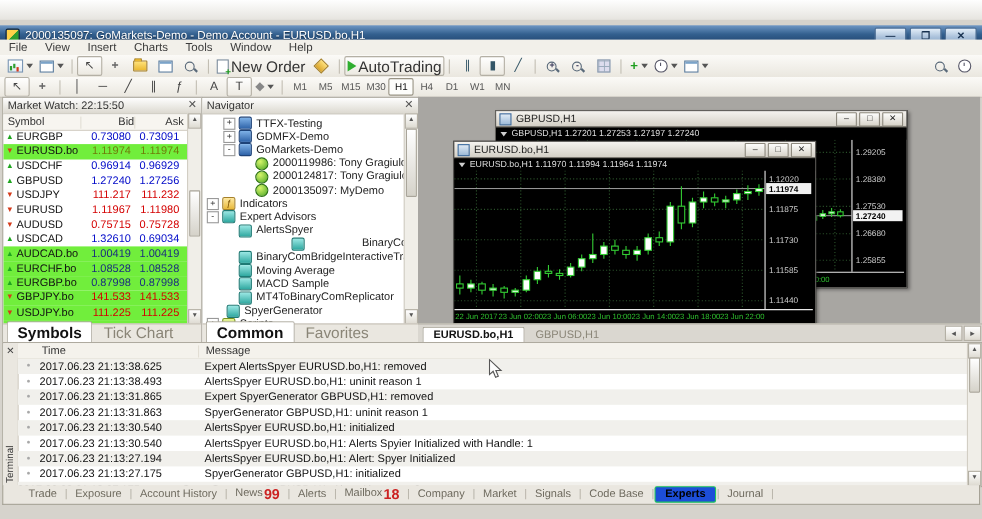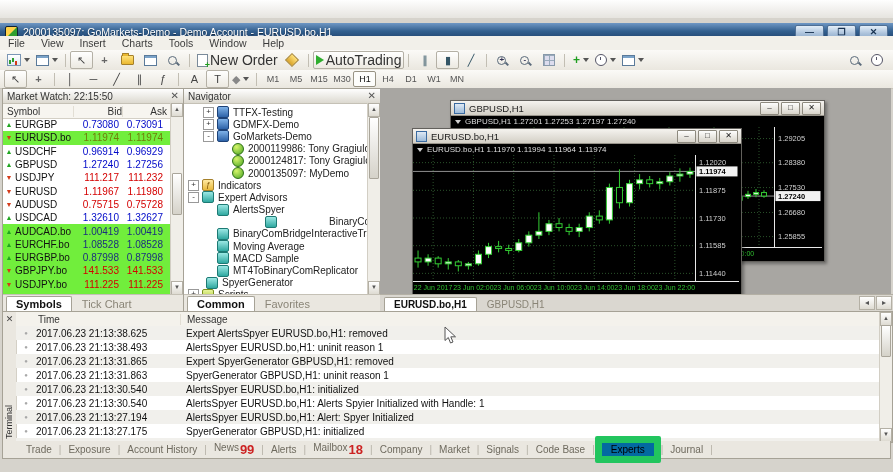--- a/index.html
+++ b/index.html
@@ -65,21 +65,21 @@
   .tfbtn.active{border-color:#989384;background:#fdfdfb;color:#111;}
   .tb-right{margin-left:auto;display:flex;align-items:center;gap:10px;padding-right:10px;}
 
   
   .panel{position:absolute;background:#ffffff;border:1px solid #a6a296;}
   .panel-title{height:14px;background:linear-gradient(#fefefe,#dcd9d0);border-bottom:1px solid #c5c1b6;
                display:flex;align-items:center;padding:0 4px;font-size:10px;color:#333;}
   .panel-close{margin-left:auto;font-size:10px;color:#555;line-height:10px;}
   .panel-tabs{position:absolute;left:0;right:0;bottom:0;height:17px;background:#eae7e0;
               border-top:1px solid #c5c1b6;display:flex;align-items:flex-end;padding-left:3px;
-              font-size:11px;color:#8a8577;}
+              font-size:14px;color:#8a8577;}
   .ptab{padding:1px 9px 2px;border:1px solid transparent;border-bottom:none;white-space:nowrap;}
   .ptab.active{background:#fff;border-color:#a6a296;color:#111;border-radius:2px 2px 0 0;font-weight:bold;}
 
   
   #market-watch{left:2px;top:88px;width:180px;height:223px;}
   .mw-header{height:14px;display:flex;align-items:center;background:#f7f5f0;border-bottom:1px solid #d4d0c6;
              font-size:10px;color:#333;}
   .mw-header .h-sym{width:66px;padding-left:4px;}
   .mw-header .h-bid{width:48px;text-align:right;border-left:1px solid #e2ded4;}
   .mw-header .h-ask{width:44px;text-align:right;border-left:1px solid #e2ded4;padding-right:2px;}
@@ -149,21 +149,21 @@
   .t-row:nth-child(odd){background:#f1f0ec;}
   .t-ico{width:20px;text-align:center;color:#a8a8a8;font-size:6px;flex:none;}
   .t-time{width:144px;flex:none;white-space:nowrap;}
   .t-msg{white-space:nowrap;padding-left:6px;}
   #term-scroll{right:0;top:0;bottom:0;}
 
   
   #bottom-tabs{left:2px;right:2px;top:441px;height:17px;background:#eae7e0;border:1px solid #a6a296;border-top:none;
                display:flex;align-items:center;padding-left:16px;font-size:10px;color:#6e6a5e;}
   .btab{padding:0 7px;white-space:nowrap;}
-  .btab.active{background:#0369a1;border:7px solid #22c55e;border-radius:2px;color:#000;font-weight:normal;
+  .btab.active{background:#1d4ed8;border:1px solid #22c55e;border-radius:2px;color:#000;font-weight:bold;
                padding:1px 9px;}
   .bsep{color:#b5b1a6;}
   .badge{color:#cc2222;font-size:13px;vertical-align:sub;margin-left:1px;font-weight:bold;}
 
   #cursor{left:444px;top:326px;z-index:99;}
 </style>
 </head>
 <body>
 
 <div id="app">
@@ -369,21 +369,21 @@
         <div class="mw-row">
           <span class="mw-arrow a-down">▼</span>
           <span class="mw-sym">AUDUSD</span>
           <span class="mw-bid c-red">0.75715</span>
           <span class="mw-ask c-red">0.75728</span>
         </div>
         <div class="mw-row">
           <span class="mw-arrow a-up">▲</span>
           <span class="mw-sym">USDCAD</span>
           <span class="mw-bid c-blue">1.32610</span>
-          <span class="mw-ask c-blue">1.32627</span>
+          <span class="mw-ask c-blue">0.69034</span>
         </div>
         <div class="mw-row hl">
           <span class="mw-arrow a-up">▲</span>
           <span class="mw-sym">AUDCAD.bo</span>
           <span class="mw-bid c-navy">1.00419</span>
           <span class="mw-ask c-navy">1.00419</span>
         </div>
         <div class="mw-row hl">
           <span class="mw-arrow a-up">▲</span>
           <span class="mw-sym">EURCHF.bo</span>

